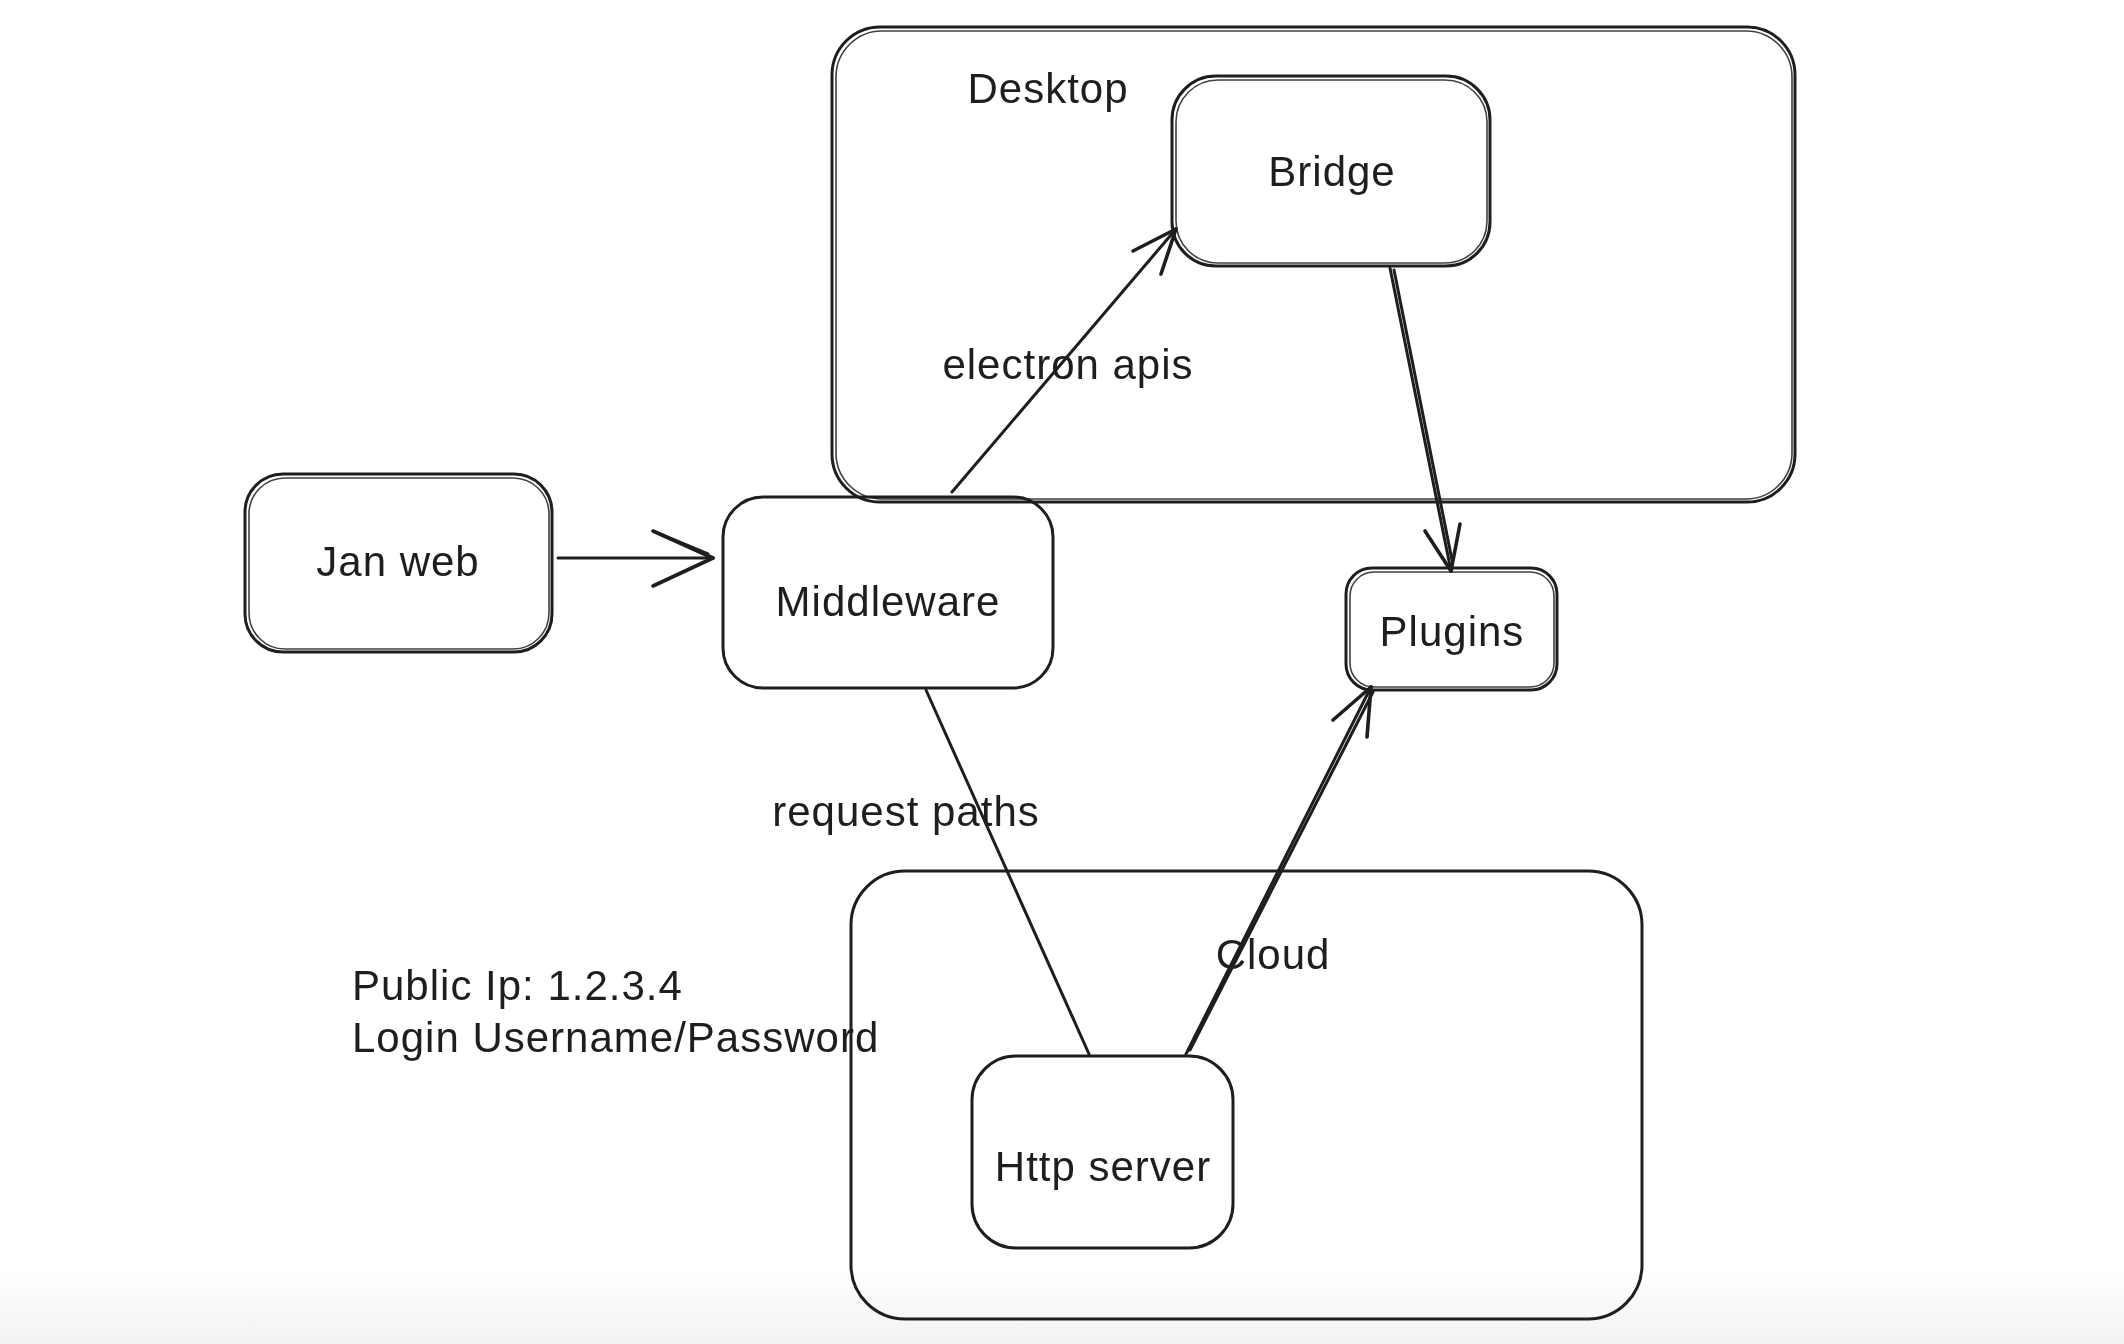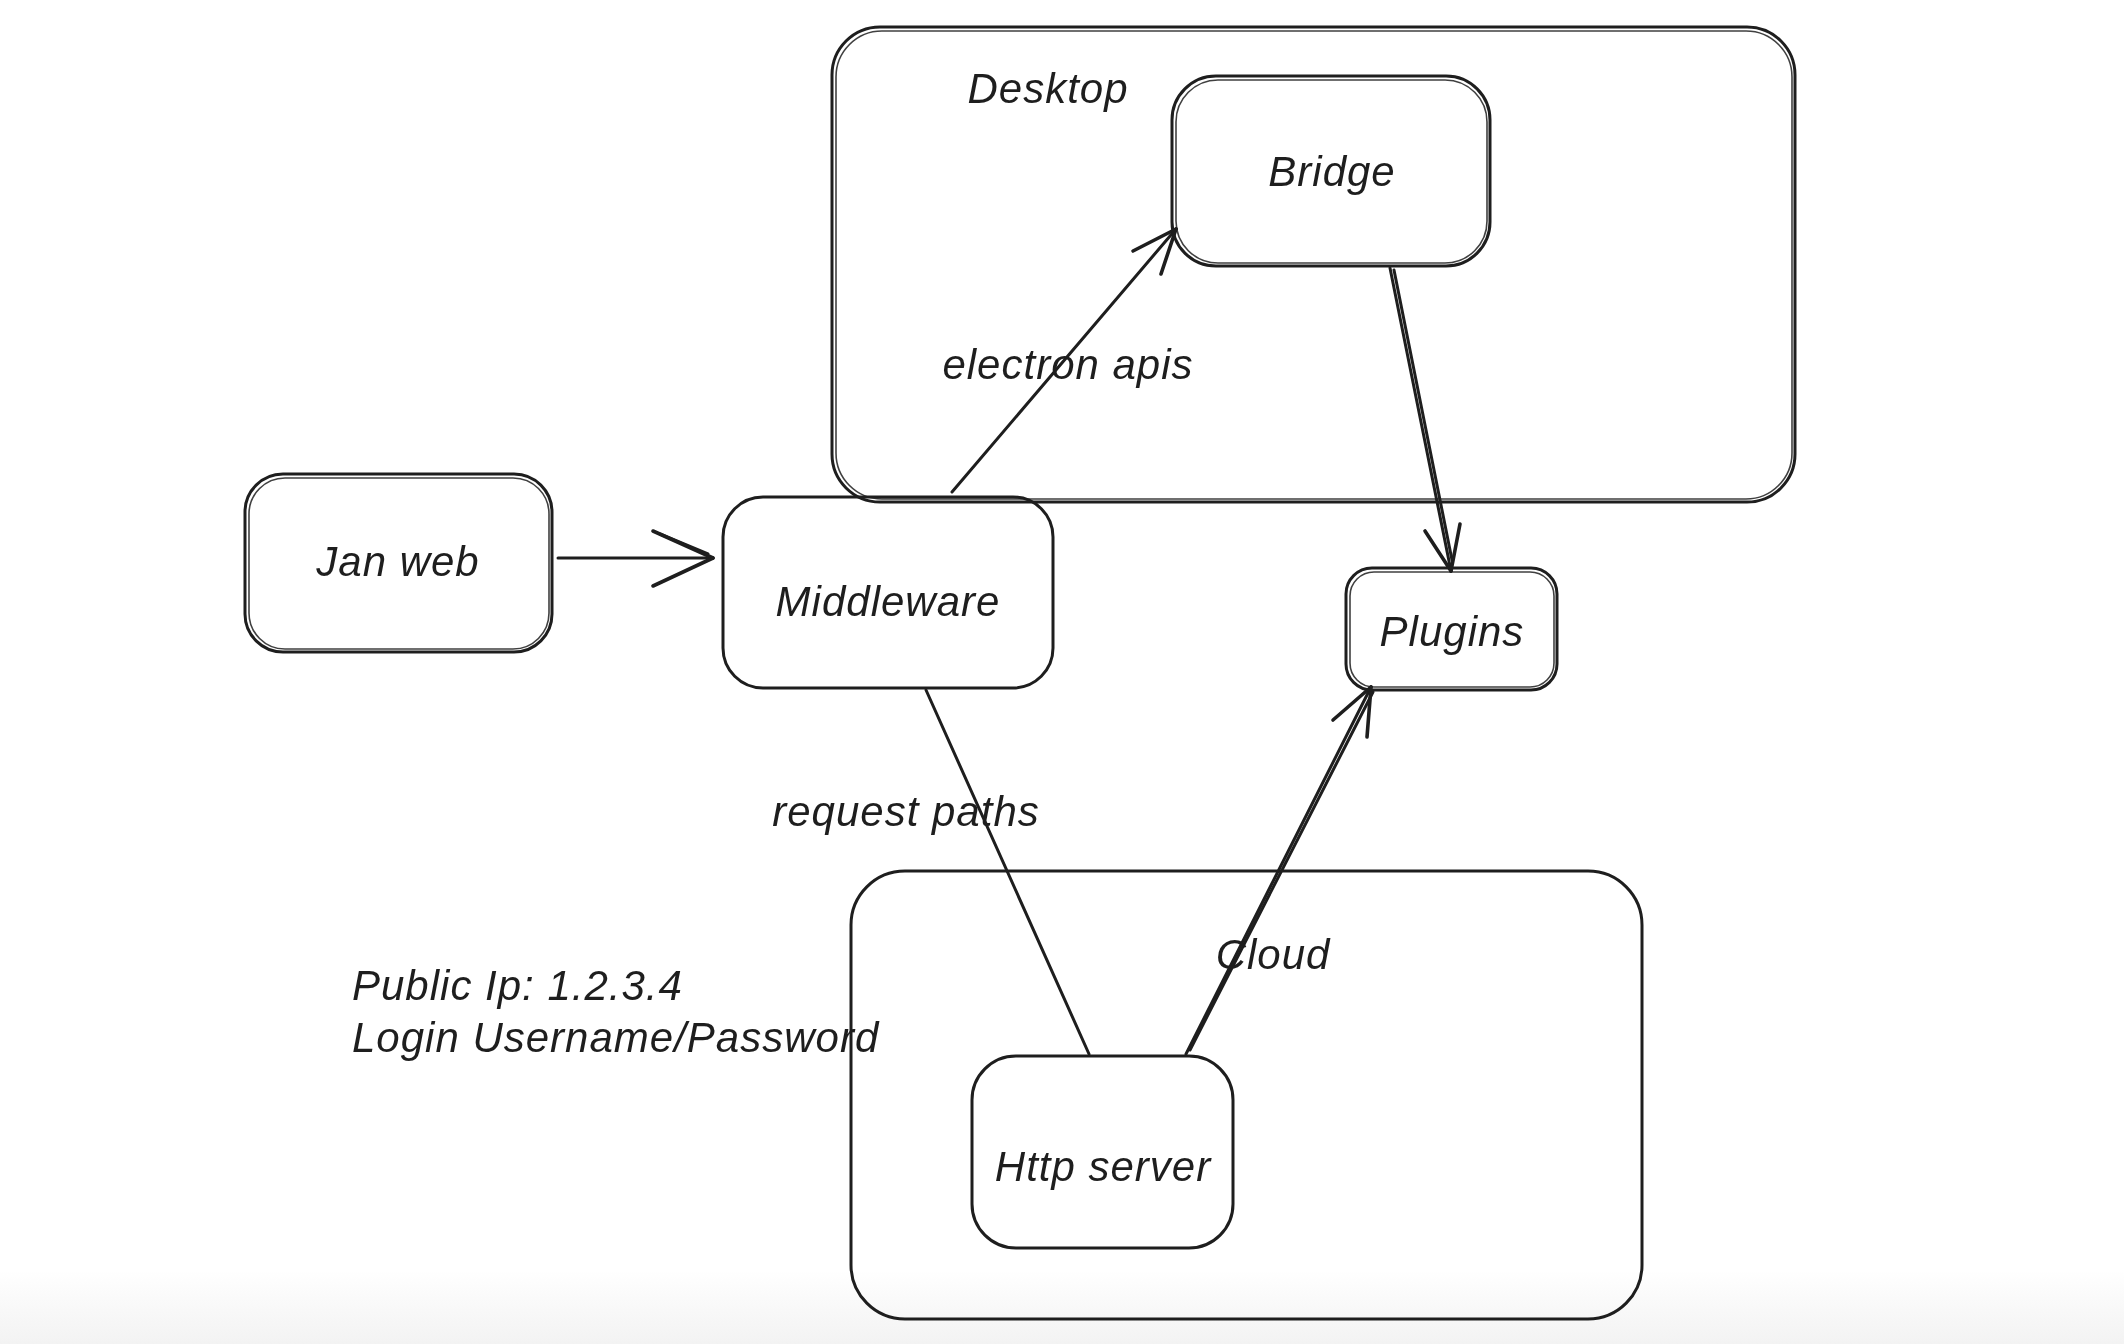--- a/index.html
+++ b/index.html
@@ -10,21 +10,20 @@
   body {
     width: 2124px;
     height: 1344px;
     position: relative;
     overflow: hidden;
     font-family: "Liberation Sans", sans-serif;
   }
   .canvas-wrap {
     position: absolute;
     inset: 0;
-    font-style: italic;
   }
   svg.diagram {
     display: block;
     width: 2124px;
     height: 1344px;
   }
   svg.diagram .shape {
     fill: none;
     stroke: #1e1e1e;
     stroke-width: 3;

